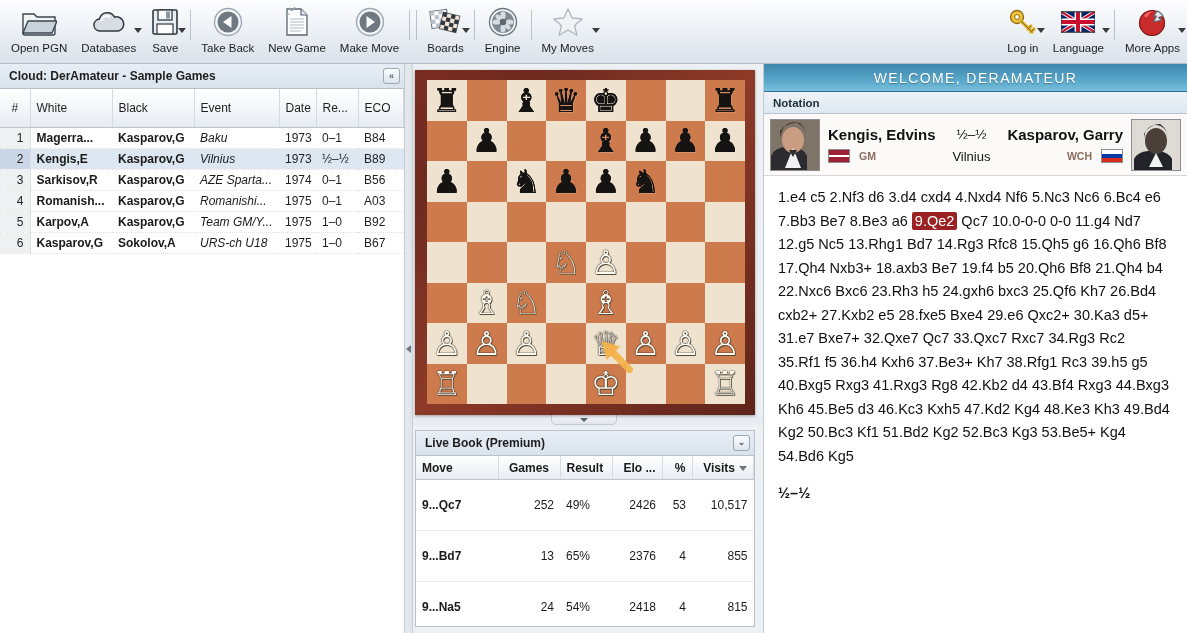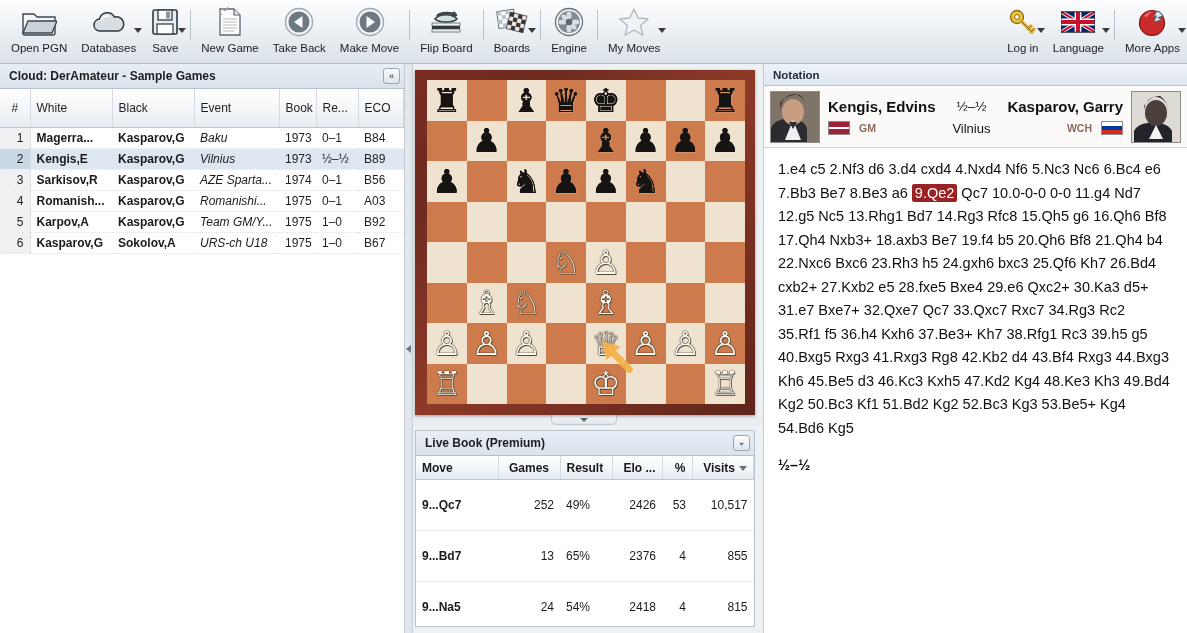--- a/index.html
+++ b/index.html
@@ -201,72 +201,58 @@
         </svg>
       </span>
       <span class="tb-lab">Save</span>
       <span class="tb-caret"></span>
     </div>
 
     <div class="tb-sep"></div>
 
     <div class="tb-item">
       <span class="tb-ico">
+        <svg width="32" height="32" viewBox="0 0 32 32">
+          <circle cx="16" cy="16" r="13.5" fill="#f4f6f8" stroke="#9fa9b3" stroke-width="1.4"></circle>
+          <circle cx="16" cy="16" r="10.5" fill="#6e7982"></circle>
+          <path d="M19.5 10 L11 16 l8.5 6 Z" fill="#fafbfc"></path>
+        </svg>
+      </span>
+      <span class="tb-lab">Take Back</span>
+    </div>
+
+    <div class="tb-item">
+      <span class="tb-ico">
         <svg width="28" height="32" viewBox="0 0 28 32">
           <path d="M4 3 h14 l6 6 v20 H4 Z" fill="#fdfdfd" stroke="#5b6570" stroke-width="1.3"></path>
           <path d="M18 3 v6 h6" fill="#e4e8ec" stroke="#5b6570" stroke-width="1.2"></path>
           <g stroke="#b4bcc4" stroke-width="1.1">
             <path d="M7 13 h14M7 16 h14M7 19 h14M7 22 h14M7 25 h11"></path>
           </g>
           <g stroke="#9aa4ae" stroke-width="1.2">
             <path d="M6 2 l3 3M12 1 l-2.5 3.5M3 7 l3.5 1.5"></path>
           </g>
         </svg>
       </span>
       <span class="tb-lab">New Game</span>
     </div>
 
     <div class="tb-item">
       <span class="tb-ico">
         <svg width="32" height="32" viewBox="0 0 32 32">
           <circle cx="16" cy="16" r="13.5" fill="#f4f6f8" stroke="#9fa9b3" stroke-width="1.4"></circle>
           <circle cx="16" cy="16" r="10.5" fill="#6e7982"></circle>
-          <path d="M19.5 10 L11 16 l8.5 6 Z" fill="#fafbfc"></path>
-        </svg>
-      </span>
-      <span class="tb-lab">Take Back</span>
-    </div>
-
-    <div class="tb-item">
-      <span class="tb-ico">
-        <svg width="32" height="32" viewBox="0 0 32 32">
-          <circle cx="16" cy="16" r="13.5" fill="#f4f6f8" stroke="#9fa9b3" stroke-width="1.4"></circle>
-          <circle cx="16" cy="16" r="10.5" fill="#6e7982"></circle>
           <path d="M12.5 10 L21 16 l-8.5 6 Z" fill="#fafbfc"></path>
         </svg>
       </span>
       <span class="tb-lab">Make Move</span>
     </div>
 
     <div class="tb-sep"></div>
 
-    <div class="tb-item">
-      <span class="tb-ico">
-        <svg width="36" height="30" viewBox="0 0 36 30">
-          <g>
-            <rect x="4" y="16" width="28" height="3" fill="#efefef" stroke="#44505a" stroke-width="0.7"></rect>
-            <rect x="4" y="19" width="28" height="3" fill="#2f3841"></rect>
-            <rect x="4" y="22" width="28" height="3" fill="#efefef" stroke="#44505a" stroke-width="0.7"></rect>
-          </g>
-          <path d="M7 12 a12 7 0 0 1 22 0 a12 5 0 0 1 -22 0 Z" fill="#cfe3e4" stroke="#2f3841" stroke-width="1.4"></path>
-          <path d="M9 9 a11 5 0 0 1 19 -1 l-2.5 -3 M28 8 l-4 1" fill="none" stroke="#3d464f" stroke-width="2.4" stroke-linejoin="round"></path>
-        </svg>
-      </span>
-      <span class="tb-lab">Flip Board</span>
-    </div>
 
     <div class="tb-sep"></div>
 
     <div class="tb-item">
       <span class="tb-ico">
         <svg width="34" height="30" viewBox="0 0 34 30">
           <g transform="rotate(-8 14 13)">
             <rect x="3" y="3" width="17" height="17" fill="#fdfdfd" stroke="#5b6570" stroke-width="1"></rect>
             <g fill="#b9c1c9">
               <rect x="3" y="3" width="4.25" height="4.25"></rect>
@@ -383,21 +369,21 @@
         <span class="ttl">Cloud: DerAmateur - Sample Games</span>
         <span class="hdr-btn">«</span>
       </div>
       <table class="grid">
         <thead>
           <tr>
             <th class="c" style="width:30px">#</th>
             <th style="width:82px">White</th>
             <th style="width:82px">Black</th>
             <th style="width:85px">Event</th>
-            <th style="width:37px">Book</th>
+            <th style="width:37px">Date</th>
             <th style="width:42px">Re...</th>
             <th>ECO</th>
           </tr>
         </thead>
         <tbody id="games-body">
             <tr>
               <td class="g-num">1</td>
               <td class="g-name">Magerra...</td>
               <td class="g-name">Kasparov,G</td>
               <td class="g-ev">Baku</td>
@@ -652,20 +638,21 @@
                   <td class="r">0</td>
                   <td class="r">9</td>
                 </tr>
               </tbody>
           </table>
         </div>
       </div>
     </div>
 
     <div id="right">
+      <div id="welcome">WELCOME, DERAMATEUR</div>
       <div id="notation-tab">Notation</div>
 
       <div id="players">
         <div class="photo">
           <svg width="50" height="52" viewBox="0 0 50 52">
             <rect width="50" height="52" fill="#7e7468"></rect>
             <path d="M0 52 v-16 a16 12 0 0 1 15 -9 h6 a16 12 0 0 1 15 9 V52 Z" fill="#2b2b30"></path>
             <ellipse cx="22" cy="20" rx="11" ry="13" fill="#c99d82"></ellipse>
             <path d="M10 19 a12 14 0 0 1 25 -4 a30 22 0 0 0 -6 -12 a20 18 0 0 0 -20 8 Z" fill="#3a2a20"></path>
             <path d="M14 48 l8 -20 l8 20 Z" fill="#f0f0f0"></path>

